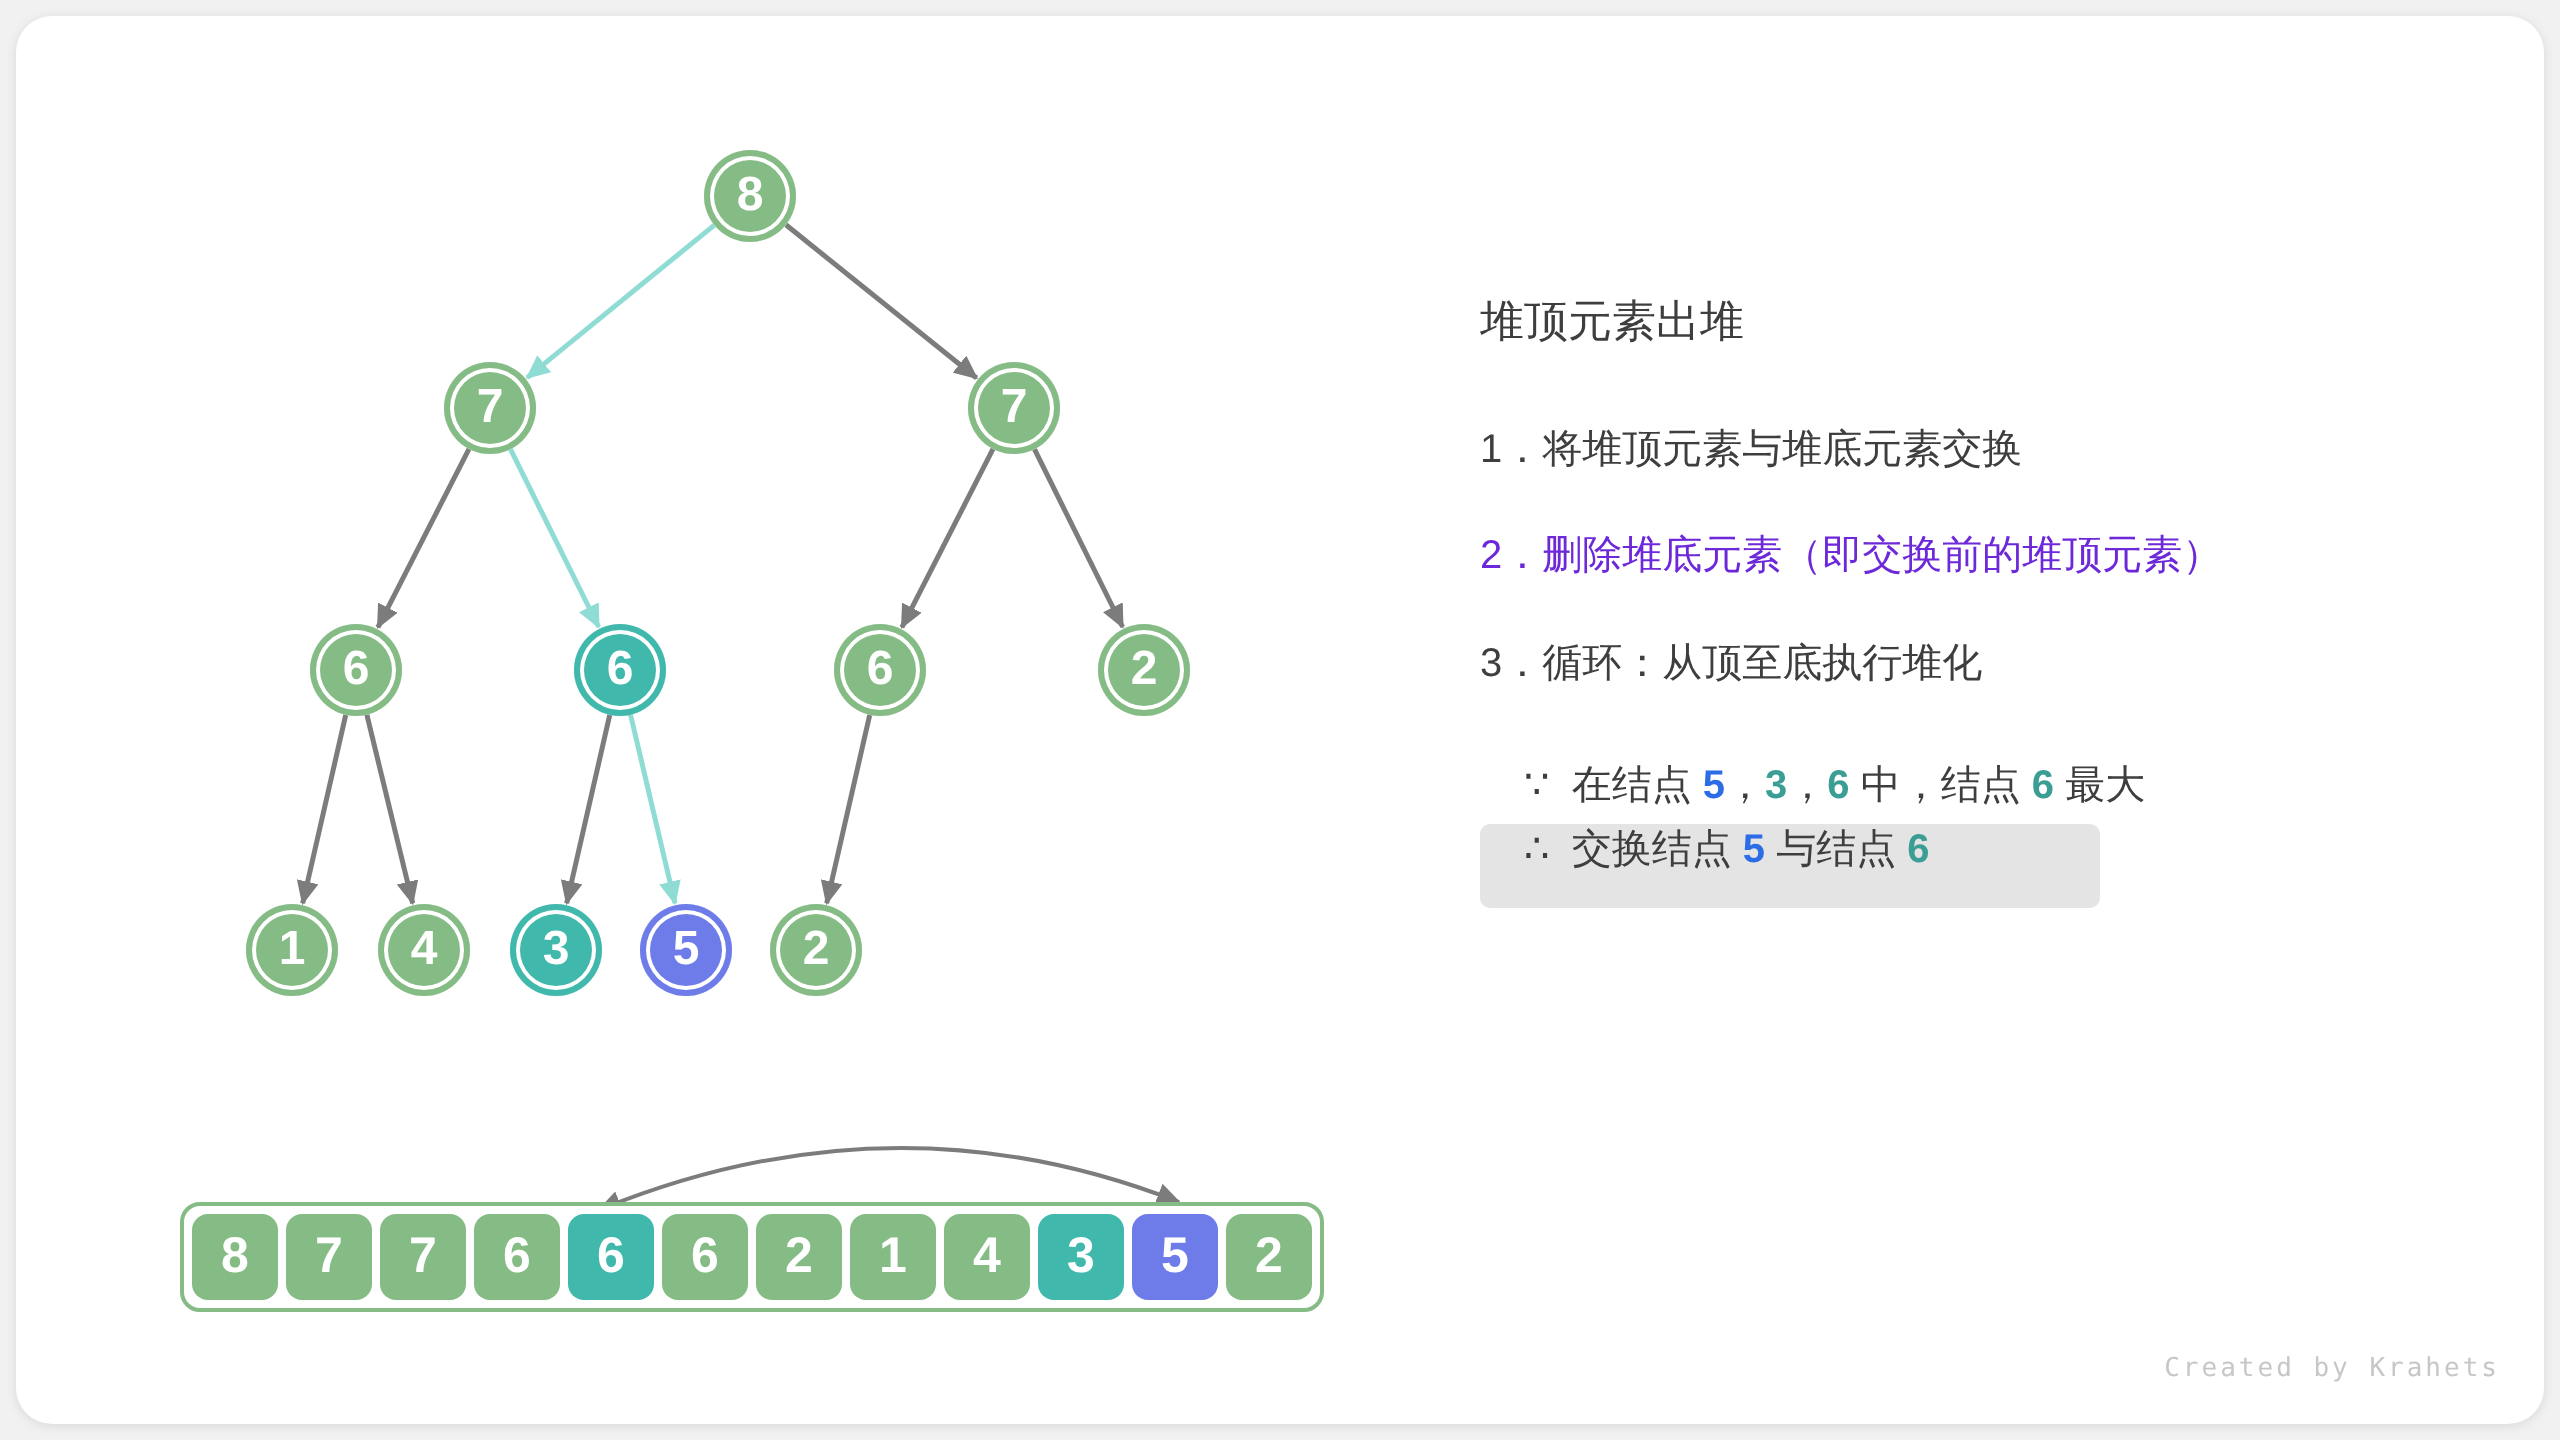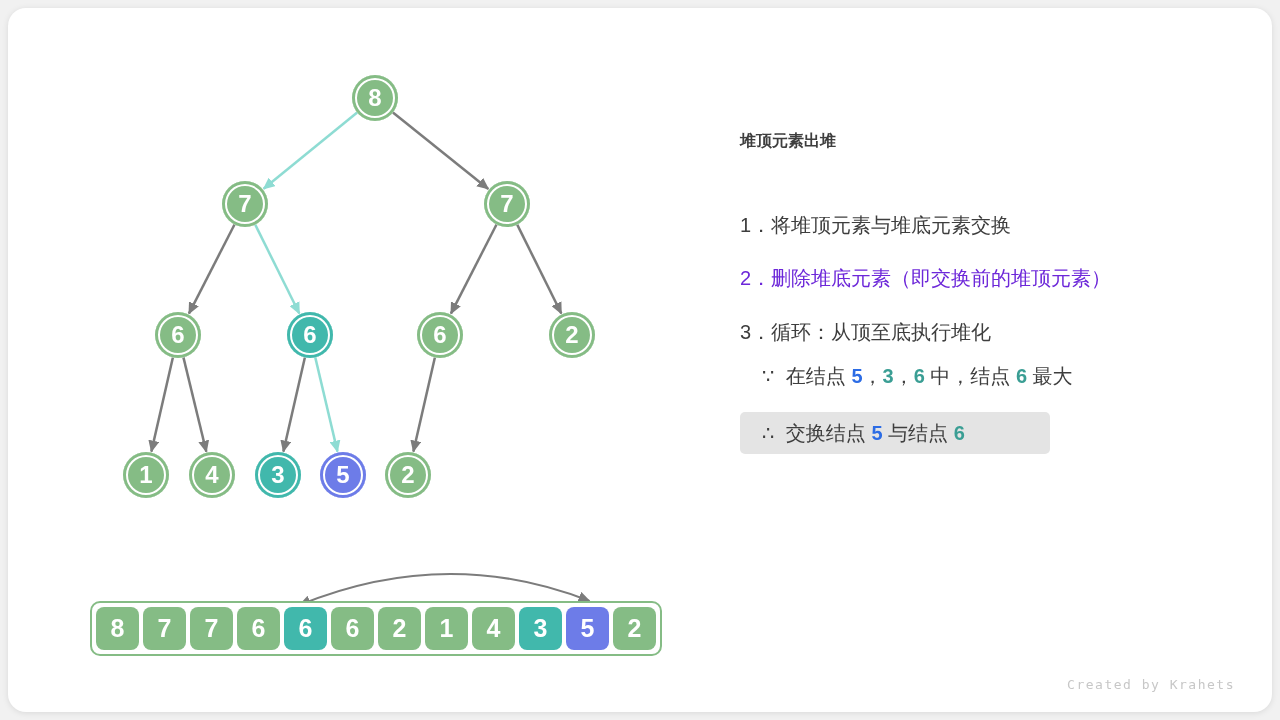--- a/index.html
+++ b/index.html
@@ -14,52 +14,52 @@
   }
   .stage{position:absolute;inset:0;}
   #overlay{position:absolute;inset:0;width:1280px;height:720px;pointer-events:none;}
   .node{
     position:absolute;width:46px;height:46px;border-radius:50%;
     color:#fff;font-size:24px;font-weight:bold;
     display:flex;align-items:center;justify-content:center;
     box-sizing:border-box;
   }
   .panel-title{
-    position:absolute;left:740px;top:128px;margin:0;
-    font-size:16px;line-height:26px;font-weight:bold;color:#3a3a3a;
+    position:absolute;left:740px;top:148px;margin:0;
+    font-size:22px;line-height:26px;font-weight:normal;color:#3a3a3a;
     white-space:pre;
   }
   .step{
     position:absolute;left:740px;font-size:20px;line-height:26px;color:#3e3e3e;
     white-space:pre;
   }
   .step:nth-child(1){top:212px;}
   .step:nth-child(2){top:265px;}
   .step:nth-child(3){top:319px;text-align:right;}
   .reason{
     font-size:20px;line-height:26px;color:#3e3e3e;white-space:pre;
   }
-  .because{position:absolute;left:762px;top:363px;}
+  .because{position:absolute;left:762px;top:380px;}
   .therefore-box{
     position:absolute;left:740px;top:412px;width:310px;height:42px;
     background:#e4e4e4;border-radius:5px;
-    display:flex;align-items:center;padding-left:22px;box-sizing:border-box;
+    display:flex;padding-left:22px;box-sizing:border-box;
   }
   .array{
     position:absolute;left:90px;top:601px;
     display:flex;gap:4px;padding:4px;
     border:2px solid #85bc85;border-radius:10px;background:#ffffff;
   }
   .cell{
     width:43px;height:43px;border-radius:8px;
     color:#fff;font-size:25px;font-weight:bold;
     display:flex;align-items:center;justify-content:center;
   }
   .watermark{
-    position:absolute;right:45px;top:677px;
+    position:absolute;right:30px;top:677px;
     font-family:"DejaVu Sans Mono","Liberation Mono",monospace;
     font-size:13px;color:#c7c7c7;letter-spacing:1.5px;
   }
 </style>
 </head>
 <body style="background: rgb(241, 241, 241);">
 
 <div class="card" style="background: rgb(255, 255, 255);"></div>
 
 <div class="stage">

